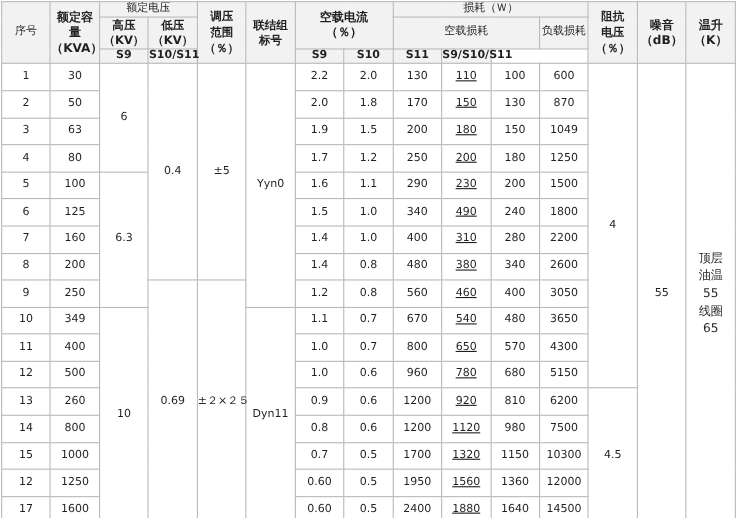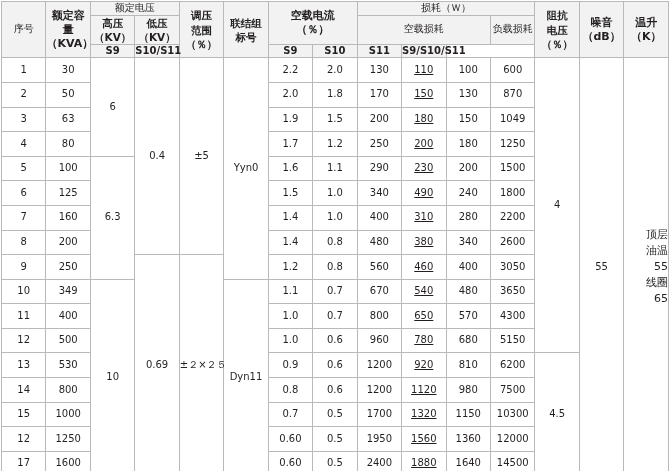--- a/index.html
+++ b/index.html
@@ -71,21 +71,20 @@
   td.p0s9 { width: 44px; }
   td.p0s10 { width: 44px; text-decoration: underline; }
   td.p0s11 { width: 44px; }
   td.pk { width: 68px; margin-top: 16px; }
   td.imp { width: 44px; }
   td.noise { width: 44px; }
   td.temp { width: 48px; }
   .small-stack {
     line-height: 1.45;
     font-size: 11px;
-    text-align: right;
   }
   .grp-label {
     font-size: 11px;
   }
   .nowrap { white-space: nowrap; }
 </style>
 </head>
 <body>
 
 <div id="sheet">
@@ -294,21 +293,21 @@
         <td class="i0s9">1.0</td>
         <td class="i0s10">0.6</td>
         <td class="p0s9">960</td>
         <td class="p0s10">780</td>
         <td class="p0s11">680</td>
         <td class="pk">5150</td>
       </tr>
 
       <tr>
         <td class="seq">13</td>
-        <td class="kva">530</td>
+        <td class="kva">260</td>
         <td class="i0s9">0.9</td>
         <td class="i0s10">0.6</td>
         <td class="p0s9">1200</td>
         <td class="p0s10">920</td>
         <td class="p0s11">810</td>
         <td class="pk">6200</td>
         <td class="imp" rowspan="5">4.5</td>
       </tr>
 
       <tr>

